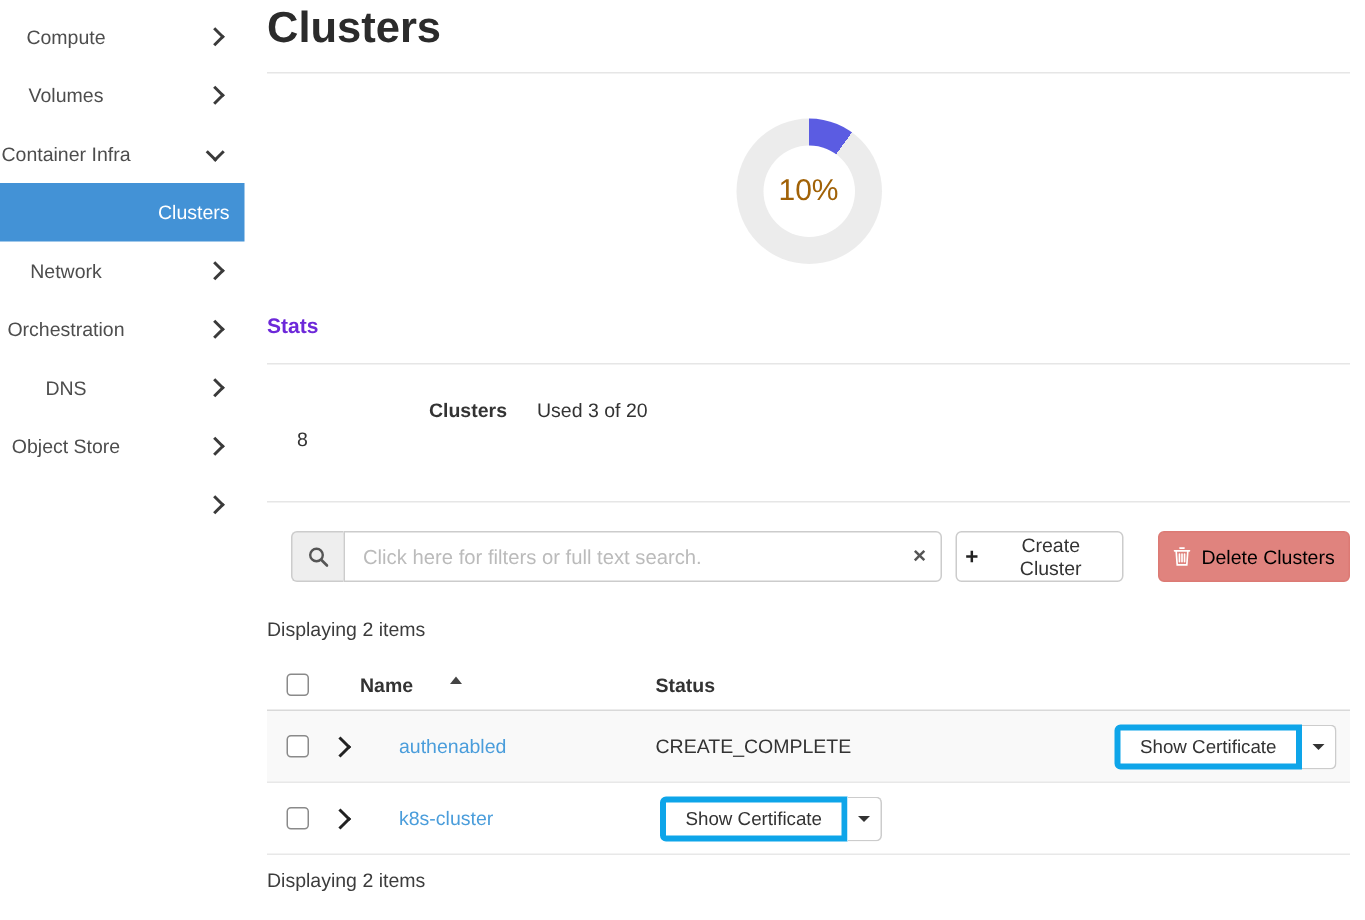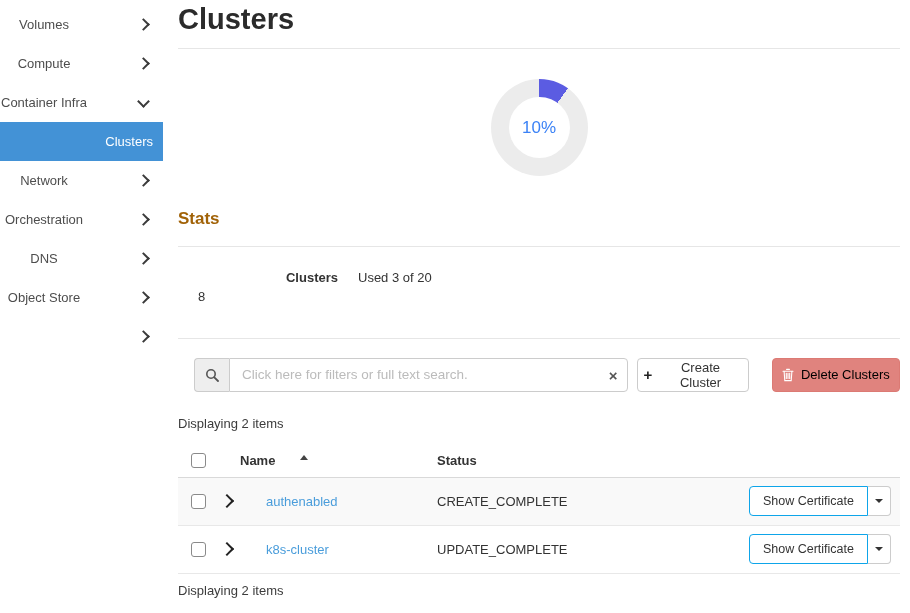--- a/index.html
+++ b/index.html
@@ -20,22 +20,22 @@
   .nav-sub{justify-content:flex-end;padding-right:17px;}
   .nav-sub.selected{background:#4392d6;color:#fff;padding-right:10px;}
   
   .content{position:absolute;left:178px;top:0;width:722px;}
   .page-title{font-size:29px;font-weight:600;color:#2b2b2b;margin:3px 0 0;line-height:1.15;}
   .divider{border:none;border-top:1px solid #e6e6e6;margin:0;}
   .d1{margin-top:12px;} .d2{margin-top:17px;} .d3{margin-top:32px;}
   .donut-row{display:flex;justify-content:center;margin-top:30px;}
   .donut{width:97px;height:97px;border-radius:50%;position:relative;background:#ececec;}
   .donut-hole{position:absolute;inset:18px;background:#fff;border-radius:50%;
-    display:flex;align-items:center;justify-content:center;font-size:17px;color:#3b82f6;}
-  .stats-heading{font-size:17px;font-weight:600;color:#a16207;margin:33px 0 0;line-height:1.15;}
+    display:flex;align-items:center;justify-content:center;font-size:20px;color:#a16207;}
+  .stats-heading{font-size:14px;font-weight:600;color:#6d28d9;margin:33px 0 0;line-height:1.15;}
   .stats-dl{margin-top:21px;font-size:13px;}
   .stat-row{display:flex;line-height:19px;}
   .stat-label{width:160px;text-align:right;font-weight:700;color:#333;}
   .stat-value{margin-left:20px;color:#333;}
   
   .toolbar{margin-top:19px;display:flex;align-items:stretch;height:34px;}
   .search-group{display:flex;width:459px;padding-left:16px;}
   .search-addon{width:34px;background:#eee;border:1px solid #ccc;border-right:none;
     border-radius:4px 0 0 4px;display:flex;align-items:center;justify-content:center;cursor:pointer;}
   .search-input-wrap{position:relative;flex:1;}
@@ -61,40 +61,40 @@
   .thead .col-name{padding-left:18px;box-sizing:border-box;gap:25px;}
   .col-status{flex:1;}
   .col-actions{flex:0 0 160px;display:flex;justify-content:flex-end;padding-right:9px;box-sizing:border-box;}
   .cb{display:inline-block;width:13px;height:13px;border:1px solid #8a8a8a;border-radius:3px;background:#fff;cursor:pointer;}
   .caret-up{width:0;height:0;border-left:4px solid transparent;border-right:4px solid transparent;
     border-bottom:5px solid #444;position:relative;top:-3px;}
   .expand-chev{display:inline-block;width:8px;height:8px;border-right:2.4px solid #222;
     border-bottom:2.4px solid #222;transform:rotate(-45deg);cursor:pointer;}
   .row-name-link{color:#4a9ddb;margin-left:14px;cursor:pointer;text-decoration:none;}
   .split-btn{display:flex;height:30px;}
-  .split-main{background:#fff;border:1px solid #0ea5e9;border-radius:4px 0 0 4px;padding:0 13px;
+  .split-main{background:#fff;border:4px solid #0ea5e9;border-radius:4px 0 0 4px;padding:0 13px;
     font-size:12.5px;display:flex;align-items:center;color:#333;cursor:pointer;white-space:nowrap;}
   .split-caret{width:22px;background:#fff;border:1px solid #ccc;border-left:none;
     border-radius:0 4px 4px 0;display:flex;align-items:center;justify-content:center;cursor:pointer;}
   .caret-down{width:0;height:0;border-left:4px solid transparent;border-right:4px solid transparent;
     border-top:4px solid #333;}
   .footer-count{margin-top:9px;font-size:13px;color:#3c3c3c;}
 </style>
 </head>
 <body>
 
 <nav class="sidebar">
   <div class="nav-item">
+    <span class="nav-label">Compute</span>
+    <span class="nav-chevron-box">
+        <span class="chev chev-right"></span>
+      </span>
+  </div>
+  <div class="nav-item">
     <span class="nav-label">Volumes</span>
-    <span class="nav-chevron-box">
-        <span class="chev chev-right"></span>
-      </span>
-  </div>
-  <div class="nav-item">
-    <span class="nav-label">Compute</span>
     <span class="nav-chevron-box">
         <span class="chev chev-right"></span>
       </span>
   </div>
   <div class="nav-item">
     <span class="nav-label">Container Infra</span>
     <span class="nav-chevron-box">
         <span class="chev chev-down"></span>
       </span>
   </div>
@@ -221,21 +221,20 @@
     </div>
 
     <div class="trow">
       <span class="col-check">
           <span class="cb"></span>
         </span>
       <span class="col-name">
         <span class="expand-chev"></span>
         <a class="row-name-link">k8s-cluster</a>
       </span>
-      <span class="col-status">UPDATE_COMPLETE</span>
       <span class="col-actions">
         <span class="split-btn">
           <span class="split-main">Show Certificate</span>
           <span class="split-caret">
             <span class="caret-down"></span>
           </span>
         </span>
       </span>
     </div>
   </div>

